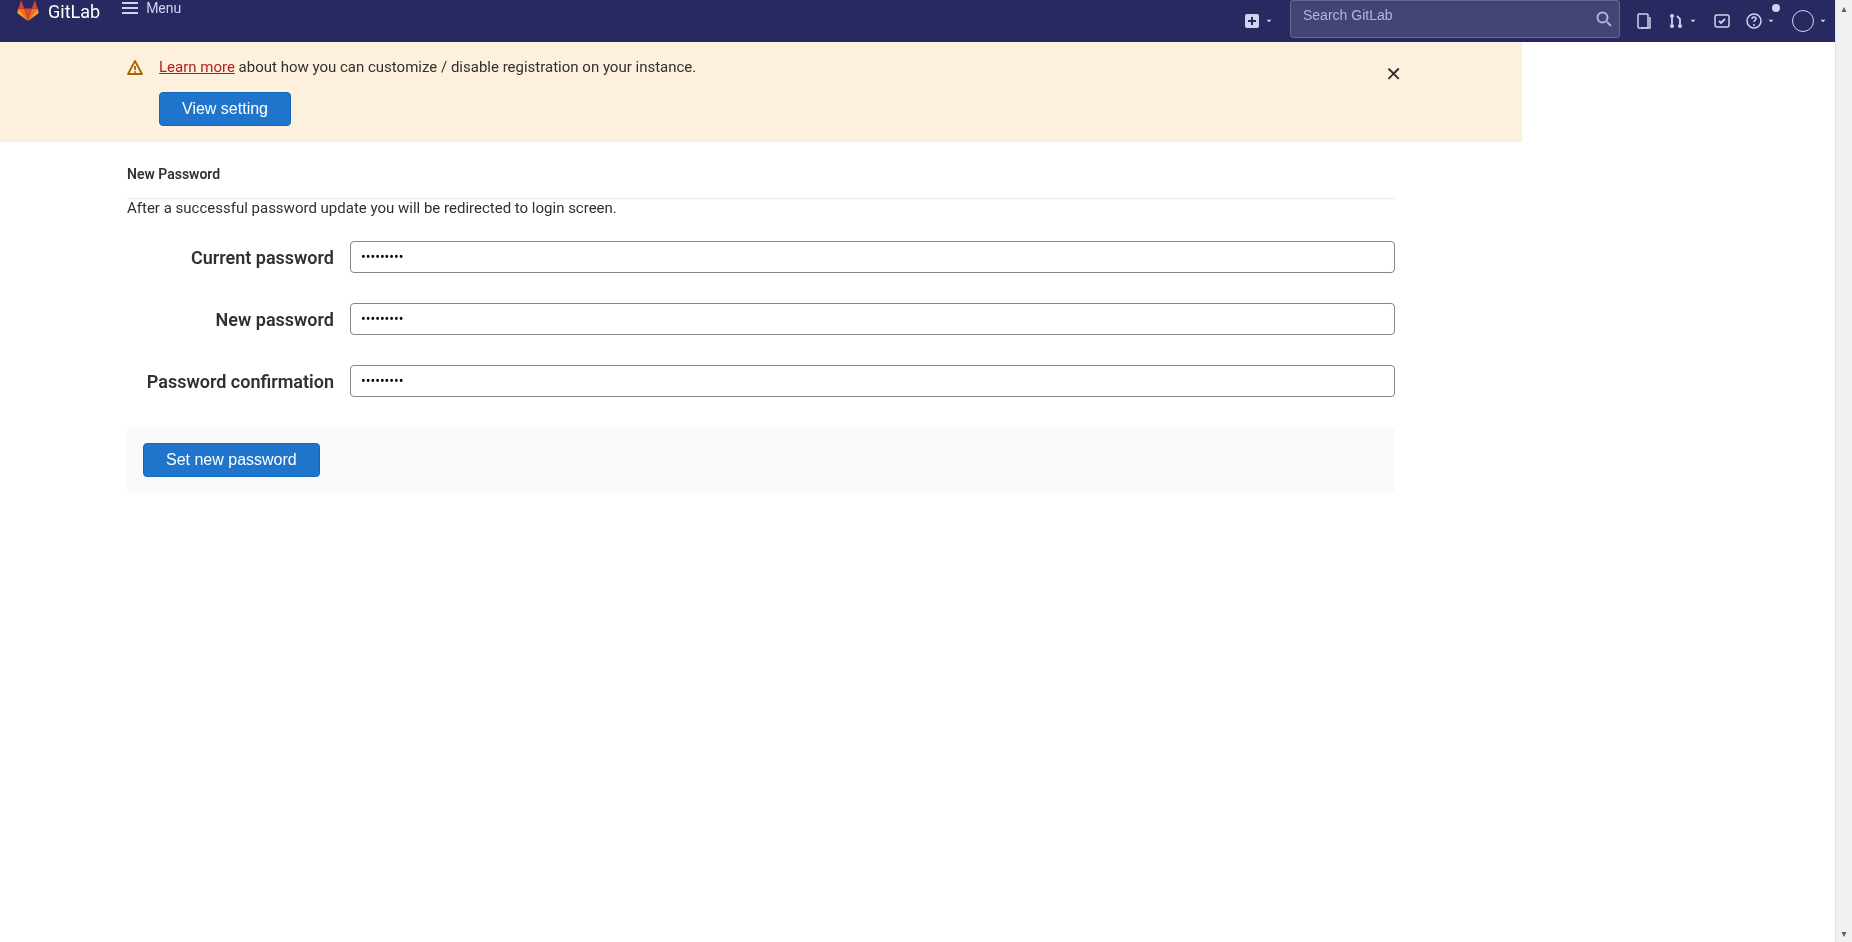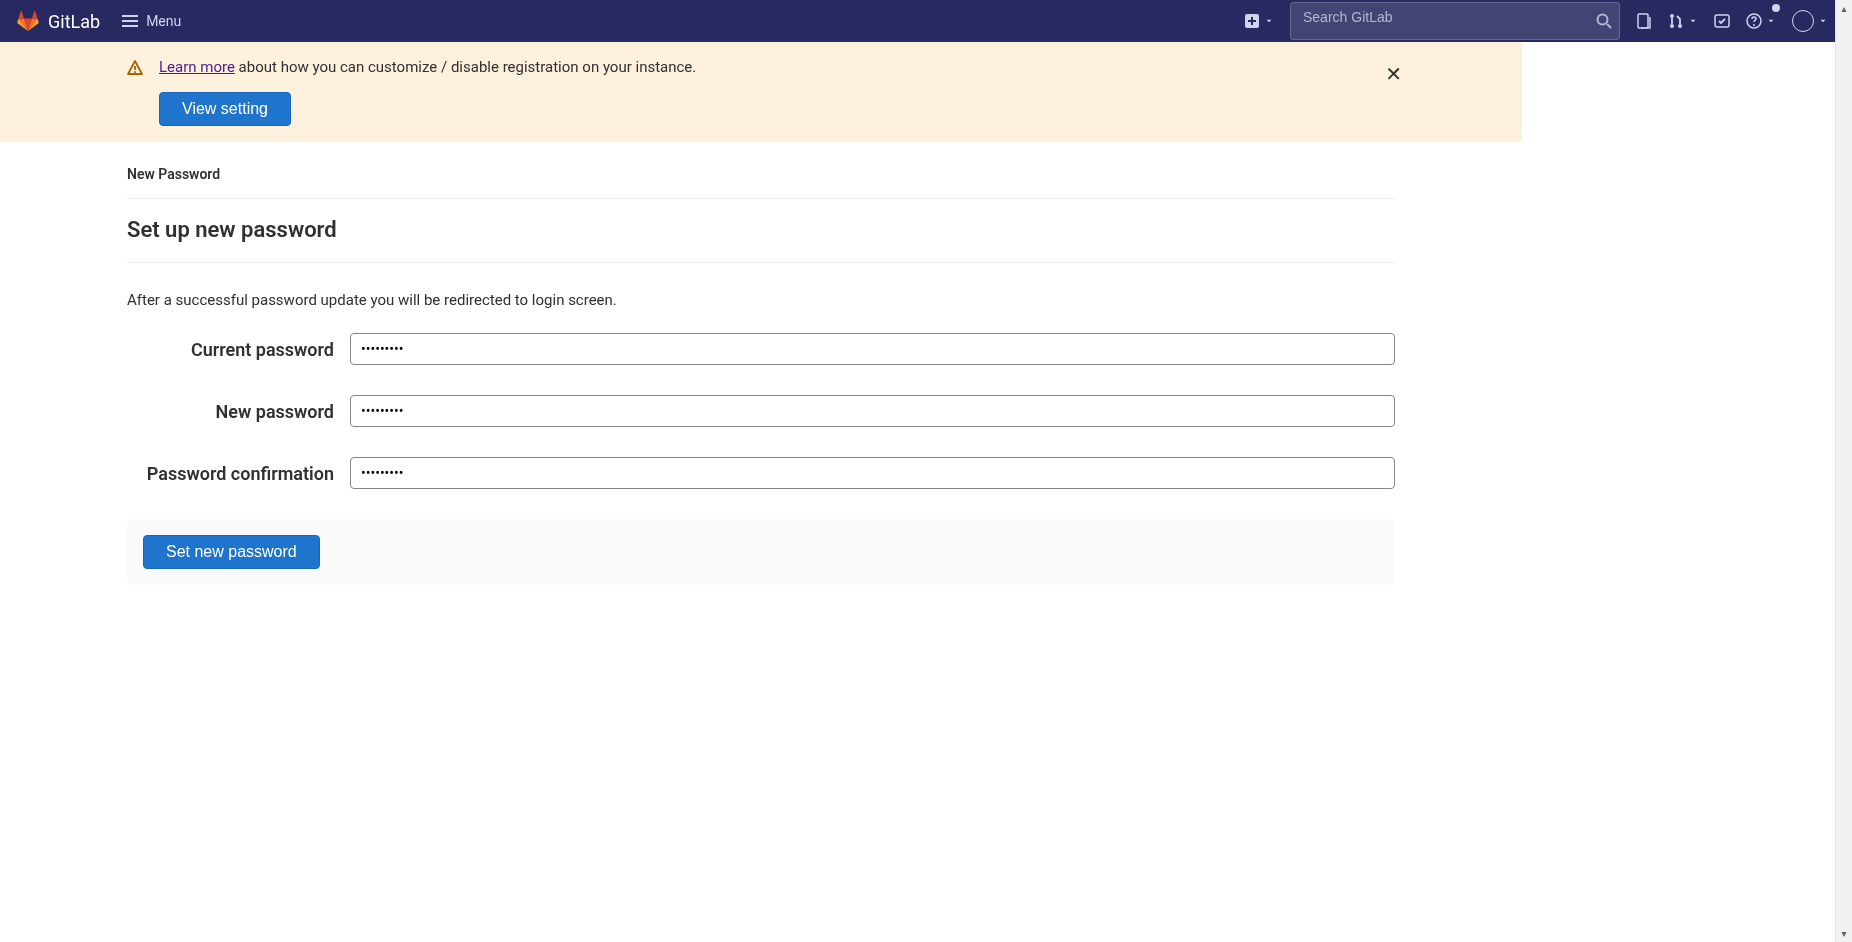--- a/index.html
+++ b/index.html
@@ -1,18 +1,18 @@
 <!DOCTYPE html>
 <html><head>
   <meta charset="utf-8">
   <style>
     * { box-sizing: border-box; margin: 0; padding: 0; }
     body { font-family: -apple-system, BlinkMacSystemFont, "Segoe UI", Roboto, sans-serif; font-size: 14px; color: #303030; background: #fff; }
     
-    .topbar { background: #292961; height: 42px; display: flex; align-items: center; padding: 0 16px; color: #fff; }
+    .topbar { background: #292961; height: 42px; display: flex; align-items: flex-start; padding: 0 16px; color: #fff; }
     .logo-wrap { display: flex; align-items: center; gap: 8px; cursor: pointer; }
     .logo-text { font-size: 18px; font-weight: 400; color: #fff; }
     .menu-btn { display: flex; align-items: center; gap: 8px; margin-left: 22px; cursor: pointer; color: #d1d1f0; font-size: 14px; }
     .spacer { flex: 1; }
     .nav-item { display: flex; align-items: center; justify-content: center; padding: 0 8px; height: 42px; cursor: pointer; color: #d1d1f0; gap: 4px; }
     .search-wrap { position: relative; display: flex; align-items: center; margin: 0 8px; }
     .search-input { background: rgba(255,255,255,0.12); border: 1px solid rgba(255,255,255,0.2); border-radius: 4px; color: #fff; padding: 6px 32px 14px 12px; width: 330px; font-size: 14px; }
     .search-input::placeholder { color: #b5b5d6; }
     .search-icon-btn { position: absolute; right: 8px; color: #b5b5d6; }
     .help-dot { position: relative; }
@@ -20,21 +20,21 @@
     .avatar { width: 22px; height: 22px; border: 1.5px solid #d1d1f0; border-radius: 50%; display: inline-block; }
     
     .content-scroll { width: 1522px; overflow-y: auto; }
     
     .alert-banner { background: #fdf1dd; padding: 16px 0; position: relative; }
     .alert-inner { max-width: 1300px; margin: 0 auto; padding: 0 16px; display: flex; gap: 16px; }
     .alert-icon { color: #ab6100; margin-top: 2px; flex-shrink: 0; }
     .alert-body { flex: 1; color: #303030; }
     .alert-title { font-weight: 600; margin-bottom: 4px; font-size: 15px; }
     .alert-text { font-size: 15px; margin-bottom: 16px; }
-    .alert-link { color: #4c1d95; text-decoration: underline; }
+    .alert-link { color: #b91c1c; text-decoration: underline; }
     .alert-close { position: absolute; top: 16px; right: 112px; background: none; border: none; font-size: 20px; color: #303030; cursor: pointer; padding: 4px 8px; }
     .btn { display: inline-flex; align-items: center; padding: 7px 22px; border-radius: 4px; font-size: 16px; cursor: pointer; border: 1px solid transparent; }
     .btn-primary { background: #1f75cb; color: #fff; border-color: #1068bf; }
     
     .page-container { max-width: 1300px; margin: 0 auto; padding: 16px 16px 40px; }
     .breadcrumb { font-weight: 600; color: #303030; padding: 8px 0 16px; font-size: 14px; border-bottom: 1px solid #eaeaea; }
     .page-title { font-size: 22px; font-weight: 600; color: #303030; padding: 18px 0 20px; border-bottom: 1px solid #eaeaea; margin-bottom: 28px; }
     .intro-text { font-size: 15px; margin-bottom: 2px; }
     .intro-text2 { font-size: 15px; margin-bottom: 24px; }
     
@@ -172,21 +172,20 @@
         <div class="alert-text">
           <a href="#" class="alert-link">Learn more</a><span> about how you can customize / disable registration on your instance.</span>
         </div>
         <button class="btn btn-primary">View setting</button>
       </div>
     </div>
   </div>
 
   <div class="page-container">
     <div class="breadcrumb">New Password</div>
-    <h1 class="page-title">Set up new password</h1>
     <p class="intro-text2">After a successful password update you will be redirected to login screen.</p>
 
     <div class="form-row">
       <label class="form-label">Current password</label>
       <input class="form-input" type="text" value="•••••••••" style="">
     </div>
     <div class="form-row">
       <label class="form-label">New password</label>
       <input class="form-input" type="text" value="•••••••••" style="">
     </div>

